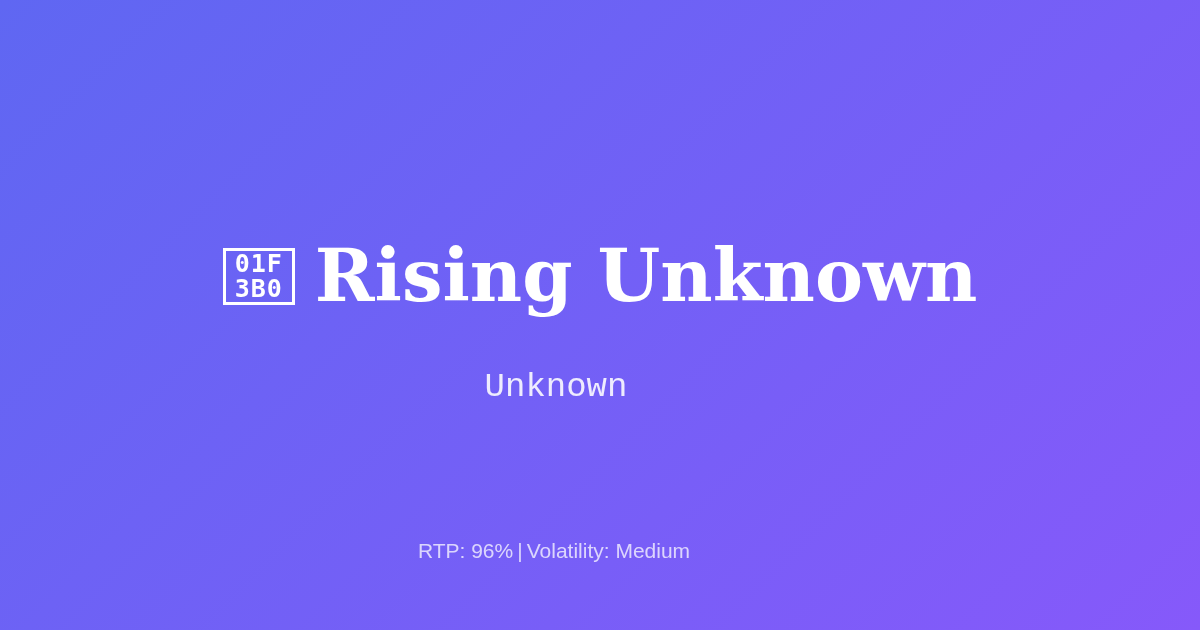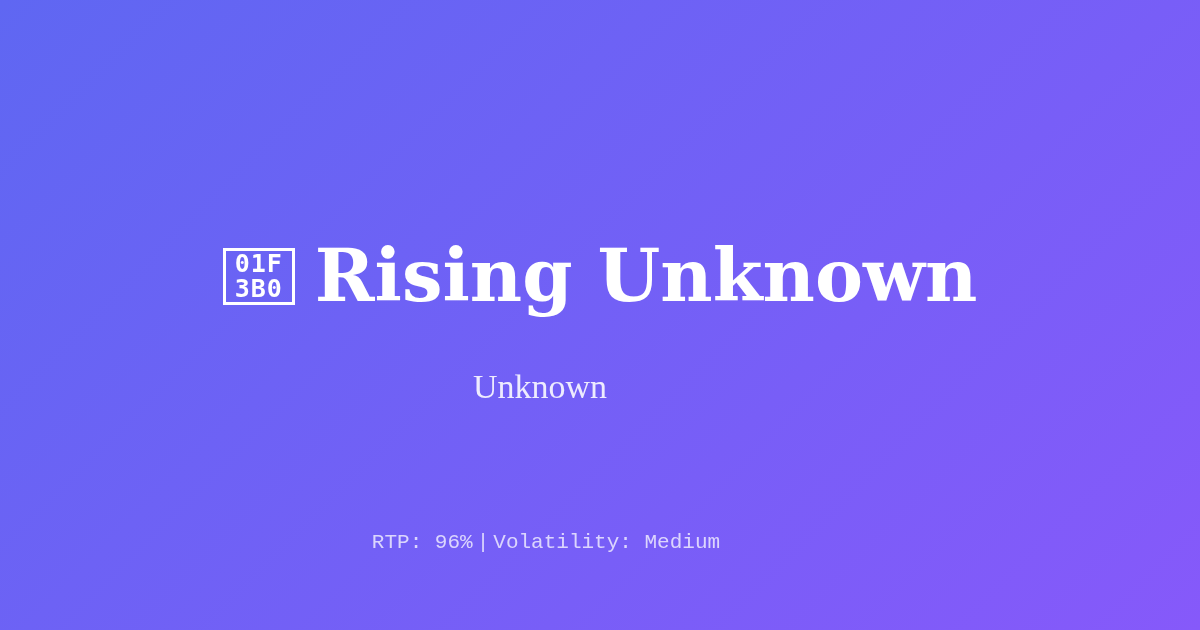--- a/index.html
+++ b/index.html
@@ -86,36 +86,37 @@
   }
 
   
   .game-subtitle {
     position: absolute;
     top: 367px;
     left: 0;
     width: 1080px;
     text-align: center;
     margin: 0;
-    font-family: Liberation Serif, serif;
+    font-family: Liberation Mono, monospace;
     font-weight: normal;
     font-size: 34px;
     line-height: 40px;
     color: rgba(255, 255, 255, 0.88);
+    padding-left: 16px;
   }
 
   
   .game-meta {
     position: absolute;
     top: 530px;
     left: 0;
     width: 1092px;
     text-align: center;
-    margin: 0;
-    font-family: Liberation Mono, monospace;
+    margin: 8px;
+    font-family: Liberation Sans, sans-serif;
     font-weight: normal;
     font-size: 21px;
     line-height: 26px;
     color: rgba(255, 255, 255, 0.74);
     white-space: nowrap;
   }
   .meta-sep {
     padding: 0 4px;
   }
 </style>

